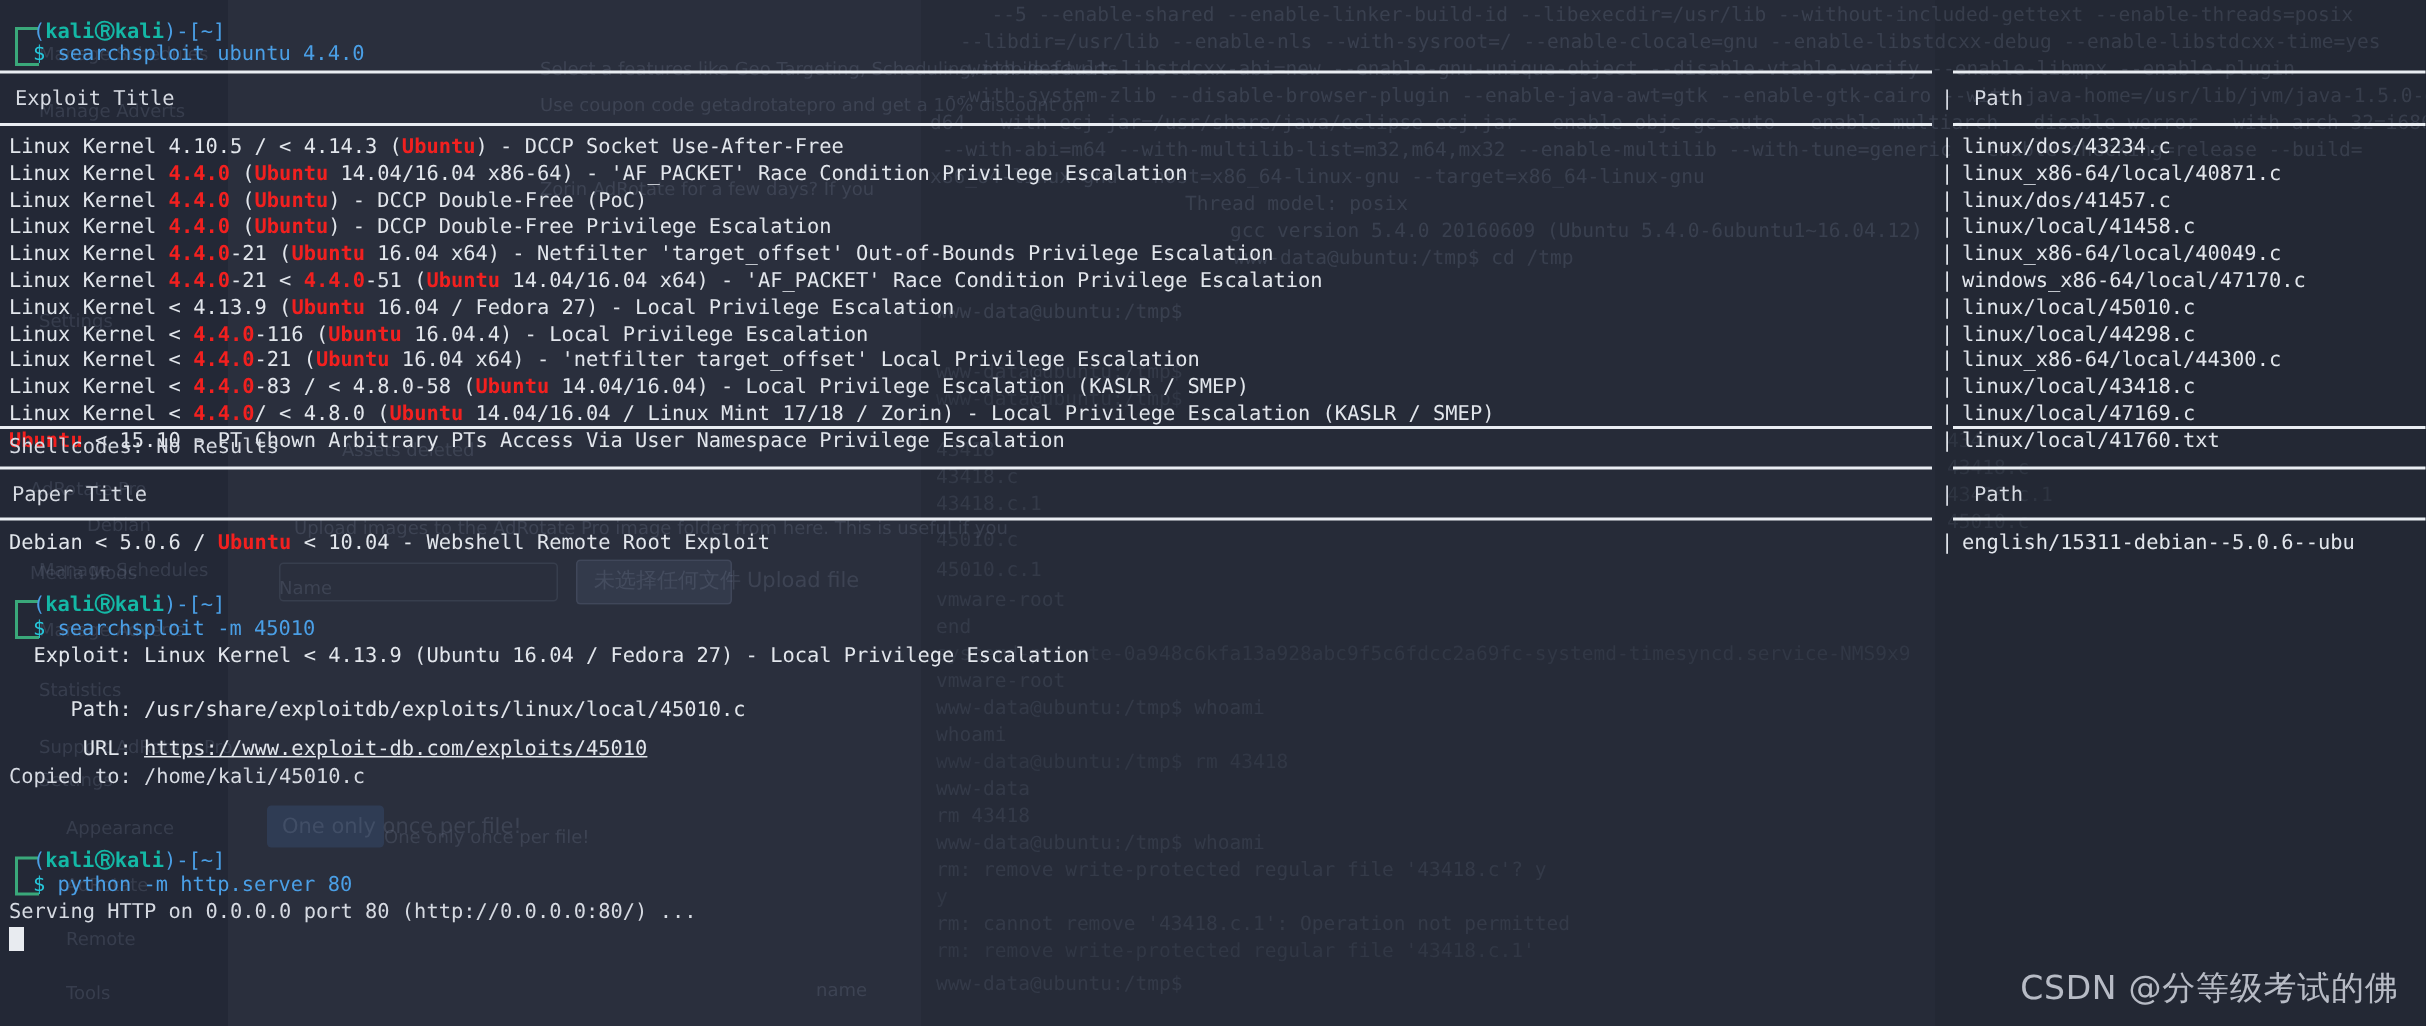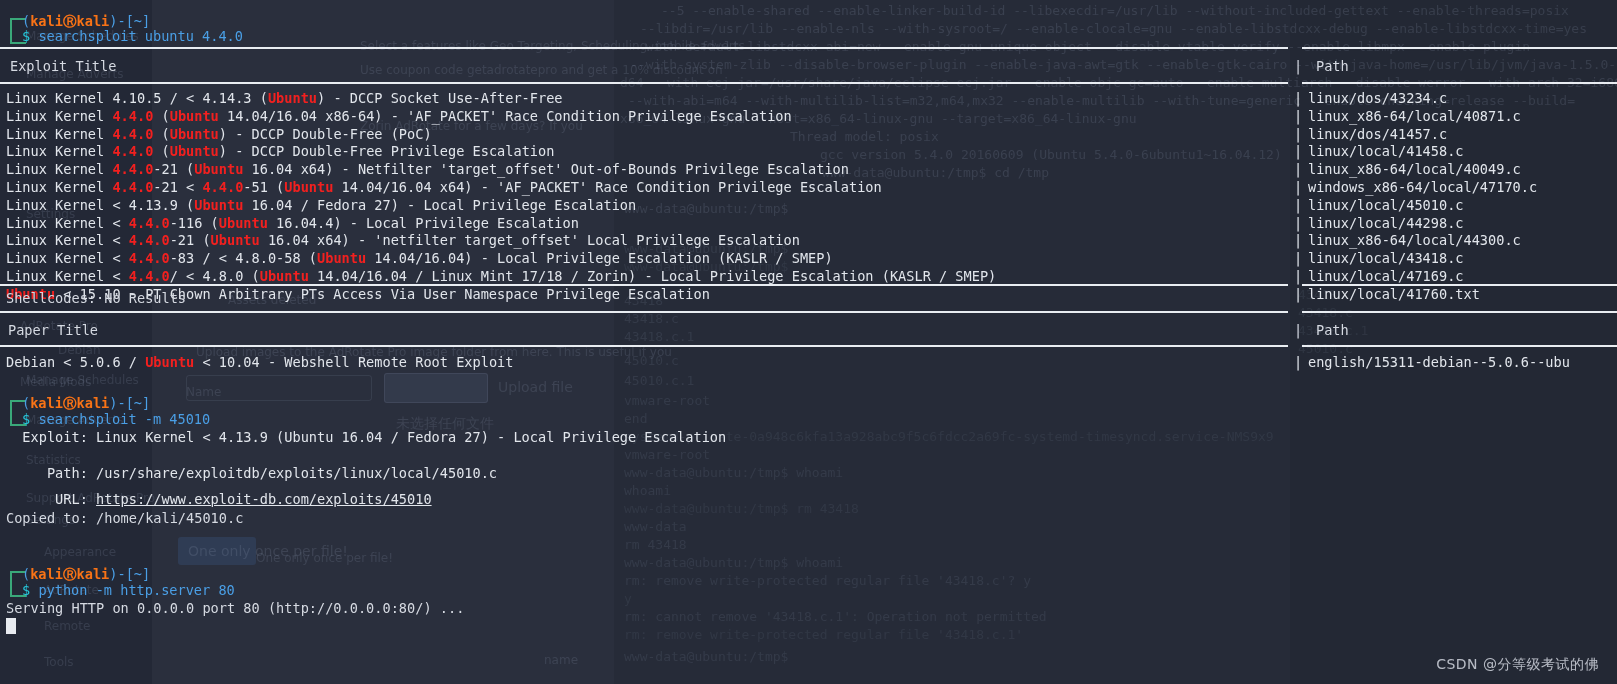--- a/index.html
+++ b/index.html
@@ -60,21 +60,21 @@
     line-height: 17.8px;
     color: #d6dae2;
     white-space: pre;
   }
   .row { position: absolute; left: 0; white-space: pre; }
   .rowr { position: absolute; white-space: pre; }
 
   .c-white   { color: #e2e6ec; }
   .c-red     { color: #f2201f; font-weight: bold; }
   .c-blue    { color: #4a9fe6; }
-  .c-blue-b  { color: #f97316; font-weight: bold; }
+  .c-blue-b  { color: #14b8a6; font-weight: bold; }
   .c-cyan    { color: #26c6da; }
   .u         { text-decoration: underline; }
 
   
   .prompt-corner {
     position: absolute;
     width: 14px;
     border-left: 2px solid #3aa87a;
   }
   .prompt-corner .t { position:absolute; top:0; left:0; width:14px; height:2px; background:#3aa87a; }
@@ -91,21 +91,21 @@
     background: #e8ebf0;
   }
 
   
   #watermark {
     position: absolute;
     right: 18px; bottom: 10px;
     z-index: 20;
     color: rgba(226,230,238,0.78);
     font-family: "DejaVu Sans", "Liberation Sans", sans-serif;
-    font-size: 14px;
+    font-size: 22px;
     white-space: pre;
     letter-spacing: 0.5px;
   }
 </style>
 </head>
 <body>
 
 <div id="bg-root">
   <div class="bg-panel bg-left"></div>
   <div class="bg-panel bg-mid"></div>
@@ -172,21 +172,21 @@
   <div class="bg-text sans small" style="left:20px; top:318px;">AdRotate Pro</div>
   <div class="bg-text sans small" style="left:58px; top:342px;">Debian</div>
   <div class="bg-text sans small" style="left:196px; top:344px;">Upload images to the AdRotate Pro image folder from here. This is useful if you</div>
   <div class="bg-text sans small" style="left:20px; top:374px;">Media Mods</div>
   <div class="bg-text sans small" style="left:256px; top:550px;">One only once per file!</div>
   <div class="bg-text sans small" style="left:544px; top:652px;">name</div>
   <div class="bg-text sans small" style="left:186px; top:384px;">Name</div>
 
   <div class="bg-widget" style="left:186px; top:375px; width:186px; height:26px;"></div>
   <div class="bg-btn" style="left:384px; top:373px; width:104px; height:30px;"></div>
-  <div class="bg-text sans small" style="left:396px; top:379px; font-size:14px;margin-top:36px;">未选择任何文件</div>
+  <div class="bg-text sans small" style="left:396px; top:379px; font-size:14px;">未选择任何文件</div>
   <div class="bg-text sans small" style="left:498px; top:379px; font-size:14px;">Upload file</div>
   <div class="bg-btn-blue" style="left:178px; top:537px; width:78px; height:28px;"></div>
   <div class="bg-text sans small" style="left:188px; top:543px; font-size:14px;">One only once per file!</div>
 </div>
 
 <div id="term">
 
   
   <div class="prompt-corner" style="left:10px; top:18px; height:26px;"><span class="t"></span><span class="b"></span></div>
   <div class="row" style="left:22px; top:13px;"><span class="c-blue">(</span><span class="c-blue-b">kali</span><span class="c-blue-b">Ⓡ</span><span class="c-blue-b">kali</span><span class="c-blue">)-[</span><span class="c-blue">~</span><span class="c-blue">]</span></div>

